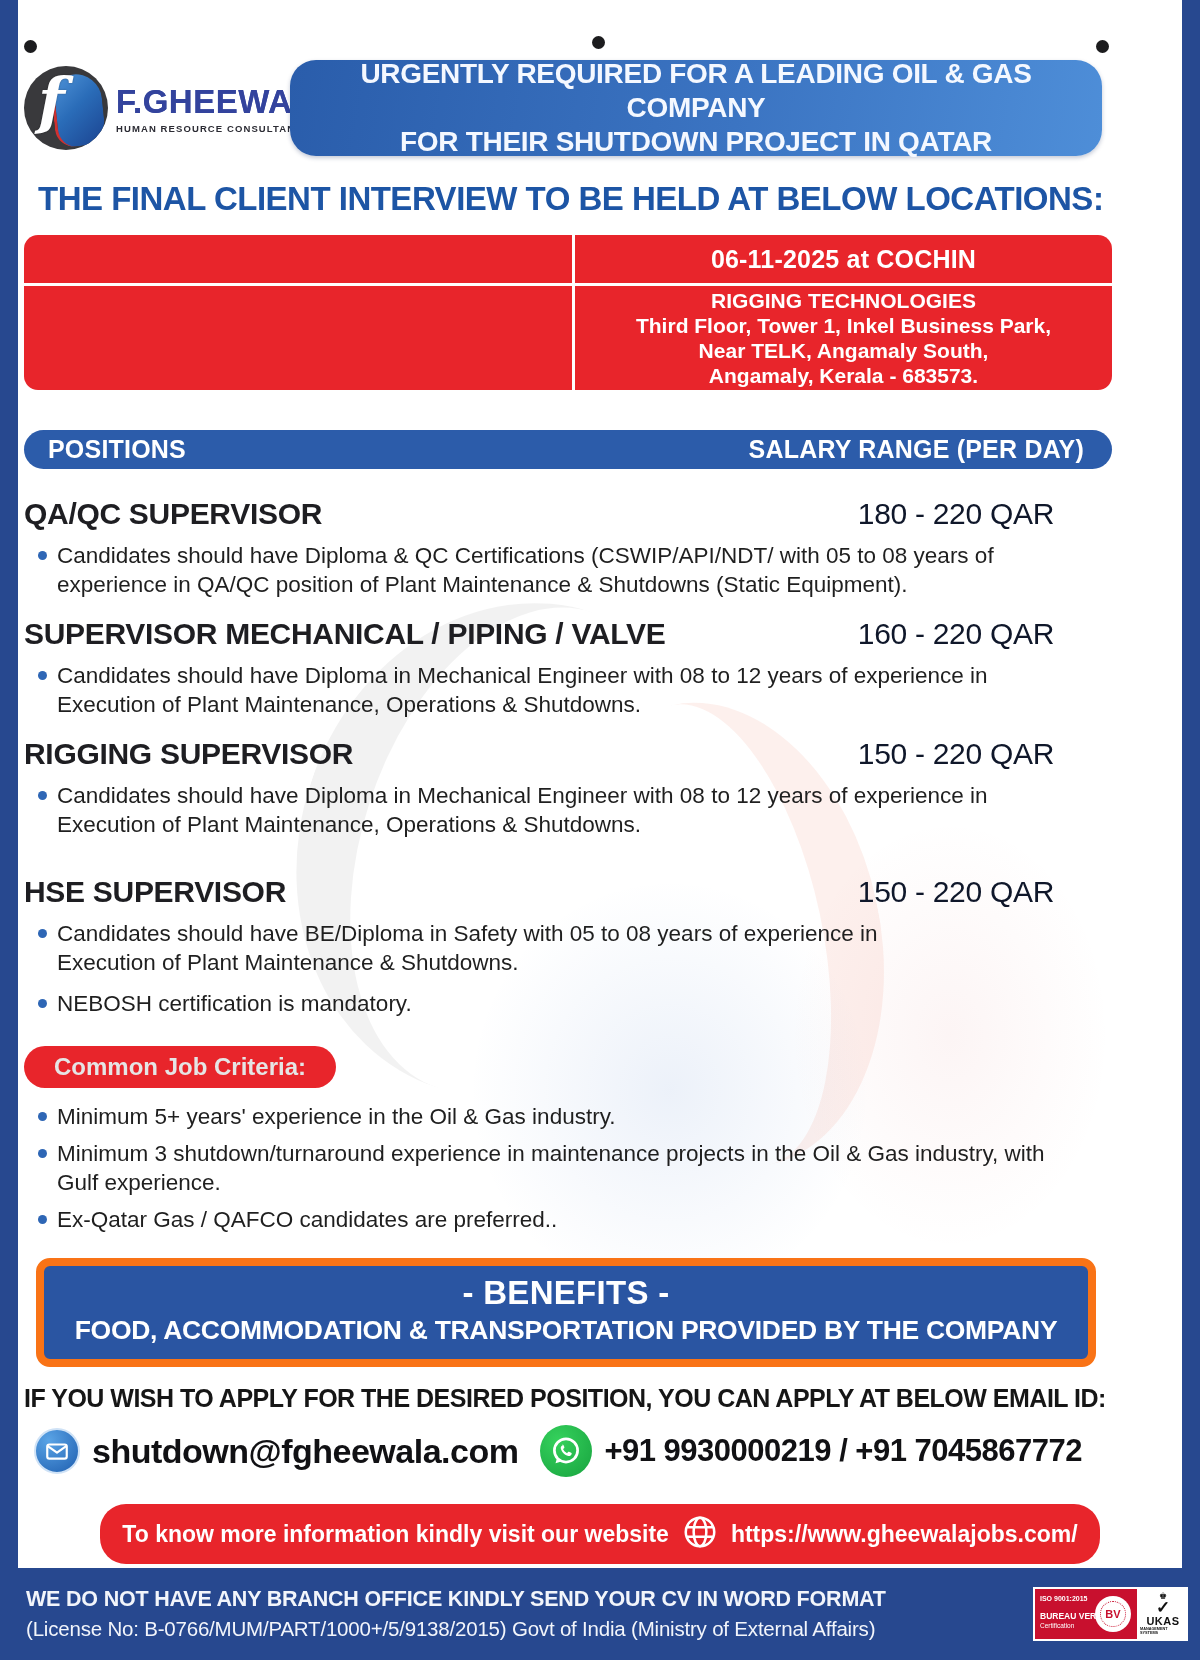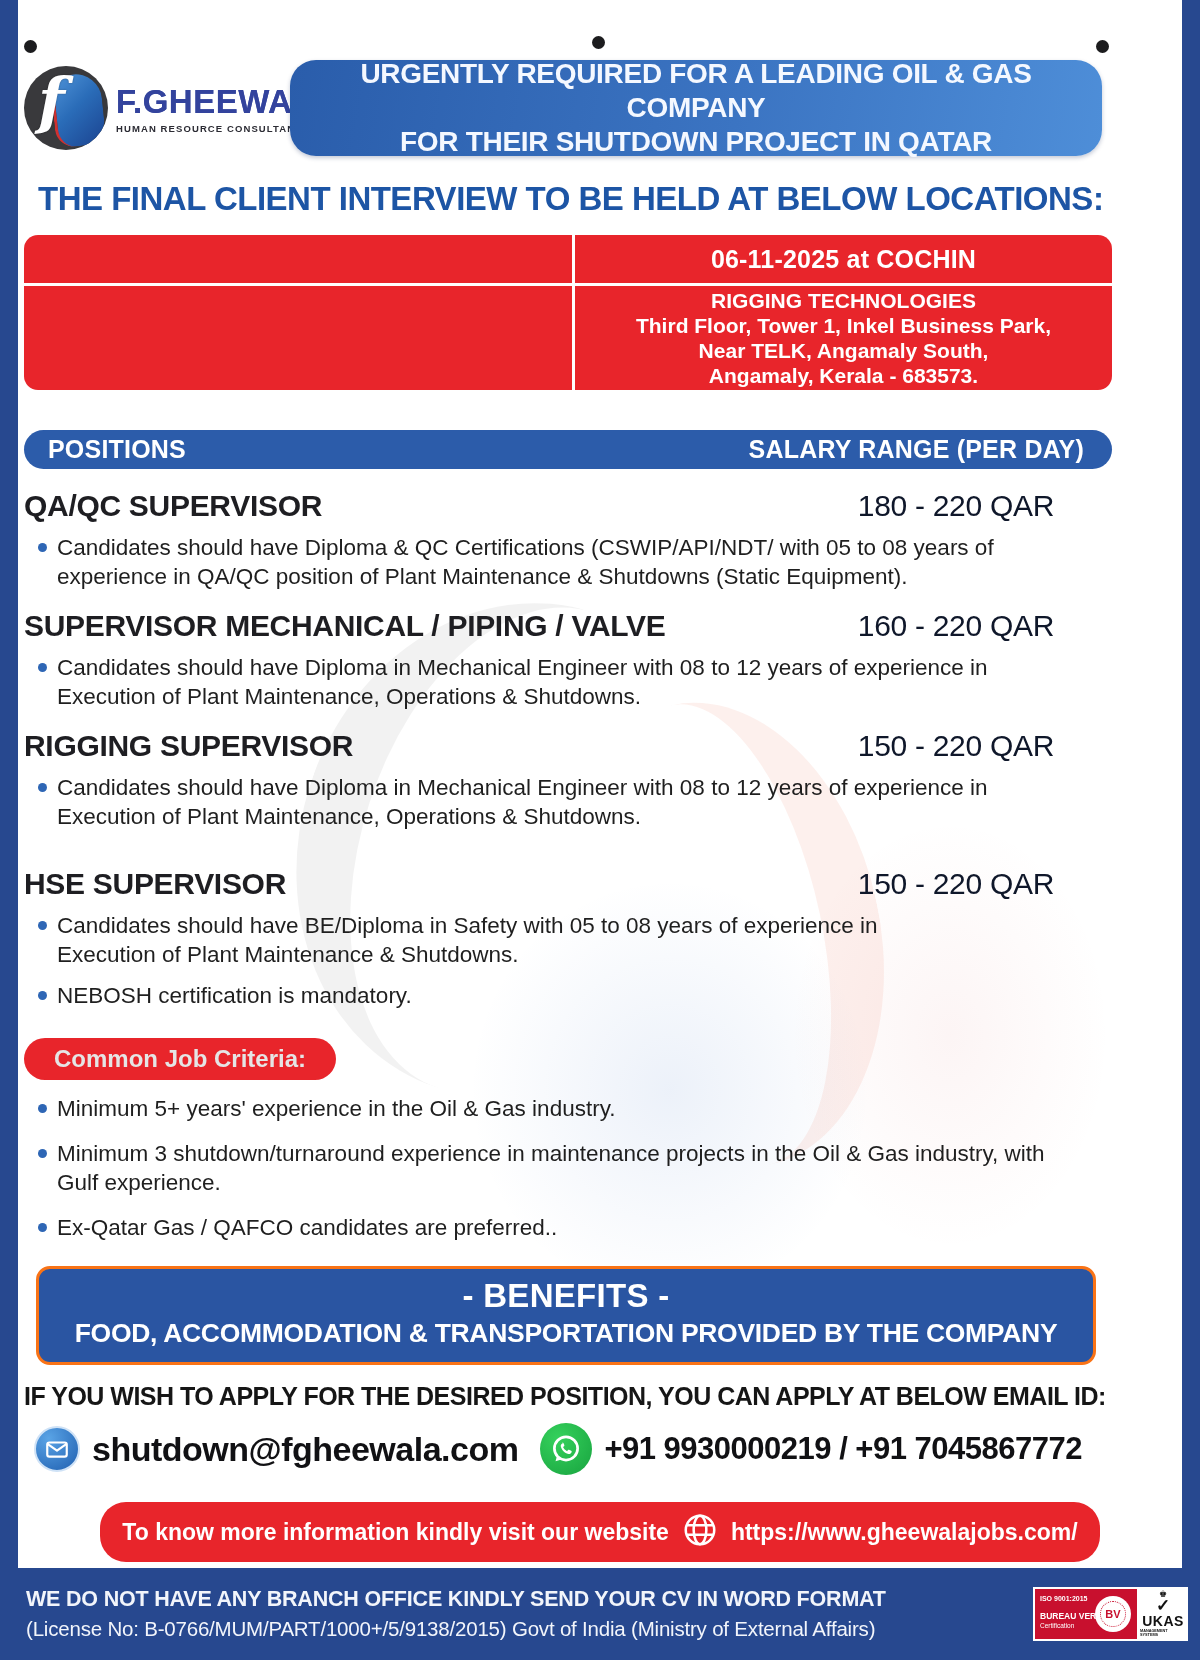--- a/index.html
+++ b/index.html
@@ -55,35 +55,35 @@
   .itable .r2 { font-size:21px; font-weight:700; line-height:25px; text-align:center; }
 
   
   .pos-bar { margin-top:40px; width:1088px; height:39px; border-radius:20px; background:#2c5caa;
       display:flex; justify-content:space-between; align-items:center; padding:0 28px 0 24px;
       color:#ffffff; font-size:25px; font-weight:800; letter-spacing:0.2px; }
 
   .pos-title-row { display:flex; justify-content:space-between; align-items:baseline; padding-right:58px; }
   .pos-title { font-size:30px; font-weight:800; color:#1e1e22; letter-spacing:-0.3px; }
   .pos-salary { font-size:30px; font-weight:400; color:#0f172a; letter-spacing:-0.3px; white-space:nowrap; }
-  .mt1 { margin-top:20px;gap:36px; } .mt2 { margin-top:18px; }
+  .mt1 { margin-top:28px;gap:36px; } .mt2 { margin-top:18px; }
 
   .bullet { display:flex; margin-top:10px; margin-left:14px; }
   .bullet + .bullet { margin-top:12px; }
   .b-dot { flex:none; width:9px; height:9px; border-radius:50%; background:#2e66b5; margin:10px 10px 0 0; }
   .bullet p { font-size:22.5px; line-height:29px; color:#1f1f1f; max-width:1000px; }
   .bullet p.w860 { max-width:860px; }
 
   .criteria-pill { display:inline-block; margin-top:28px; height:42px; line-height:42px; padding:0 30px;
       border-radius:22px; background:#e8252b; color:#e5e5e5; font-size:24px; font-weight:800; }
   .criteria-list { margin-top:14px; }
-  .criteria-list .bullet + .bullet { margin-top:16px; }
+  .criteria-list .bullet + .bullet { margin-top:8px; }
 
   .benefits { margin:24px 0 0 12px; width:1060px; border-radius:14px; background:#2a55a2;
-      border:3px solid #f97316; color:#ffffff; text-align:center; padding:8px 14px 13px; }
+      border:8px solid #f97316; color:#ffffff; text-align:center; padding:8px 14px 13px; }
   .benefits .b-title { font-size:33px; font-weight:800; letter-spacing:0.3px; }
   .benefits .b-sub { font-size:26.5px; font-weight:800; letter-spacing:-0.3px; margin-top:3px; }
 
   .apply-line { margin-top:17px; font-size:25px; font-weight:800; letter-spacing:-0.5px; color:#161616; }
 
   .contact-row { display:flex; align-items:center; margin-top:12px; margin-left:10px; }
   .icon-circle { flex:none; border-radius:50%; display:flex; align-items:center; justify-content:center; }
   .email-icon { width:46px; height:46px; background:radial-gradient(circle at 30% 25%, #5aa4e6, #1f5fb0); border:2px solid #cfe2f6; }
   .email-text { font-size:34px; font-weight:800; color:#111114; margin-left:12px; letter-spacing:-0.5px; }
   .wa-icon { width:52px; height:52px; background:radial-gradient(circle at 35% 30%, #35d15c, #18a33f); margin-left:22px; }
@@ -105,21 +105,21 @@
   .bv-iso { font-size:7px; font-weight:700; }
   .bv-name { font-size:8.5px; font-weight:800; margin-top:9px; }
   .bv-cert { font-size:6.5px; margin-top:1px; }
   .bv-seal { position:absolute; right:6px; top:7px; width:36px; height:36px; border-radius:50%; background:#ffffff;
       display:flex; align-items:center; justify-content:center; }
   .bv-seal-inner { width:26px; height:26px; border-radius:50%; border:1.5px dotted #c8102e;
       display:flex; align-items:center; justify-content:center; font-size:11px; color:#c8102e; font-weight:700; }
   .badge-ukas { width:46px; height:50px; background:#ffffff; display:flex; flex-direction:column; align-items:center; justify-content:center; color:#111; }
   .ukas-mark { font-size:17px; line-height:15px; font-weight:800; }
   .ukas-crown { font-size:9px; line-height:7px; }
-  .ukas-name { font-size:14px; font-weight:800; letter-spacing:0.5px; }
+  .ukas-name { font-size:11px; font-weight:800; letter-spacing:0.5px; }
   .ukas-sub { font-size:3.8px; font-weight:700; }
 </style>
 </head>
 <body>
 
 <div class="page">
   <div class="edge left"></div>
   <div class="edge right"></div>
   <div class="pin-dot" style="left:24px; top:40px;"></div>
   <div class="pin-dot" style="left:592px; top:36px;"></div>

